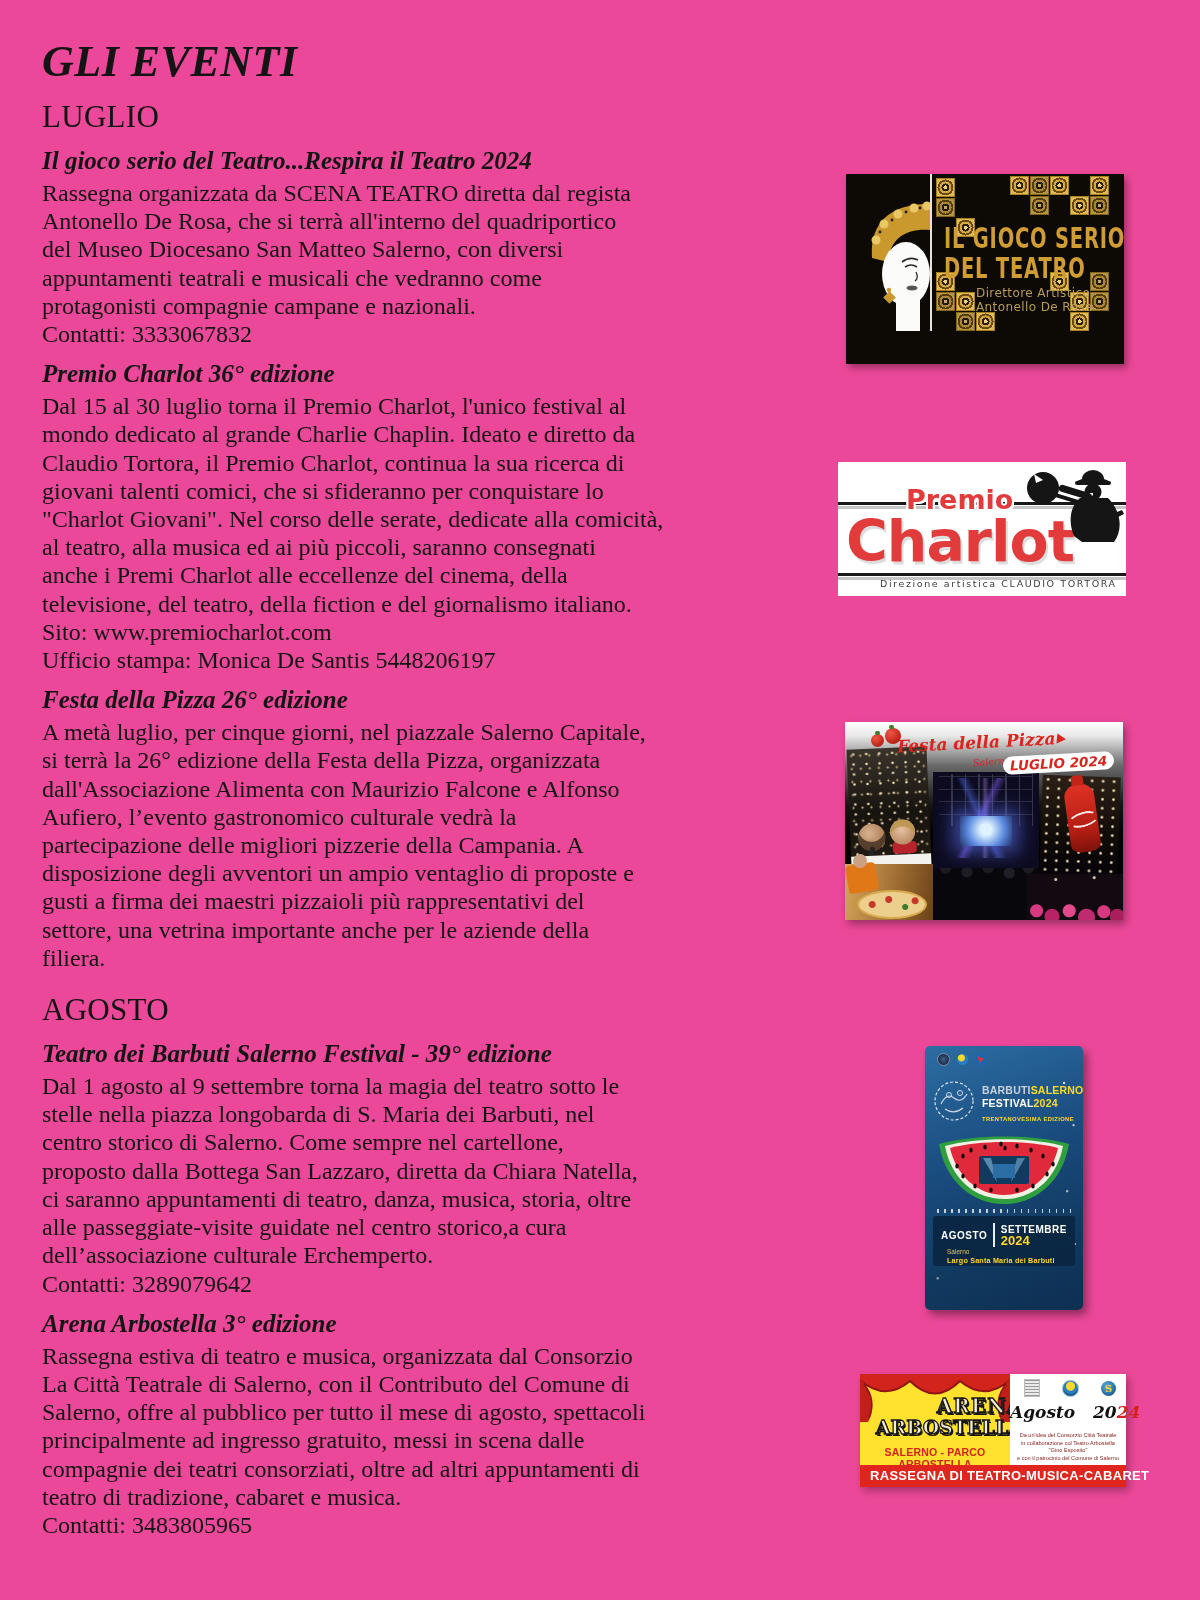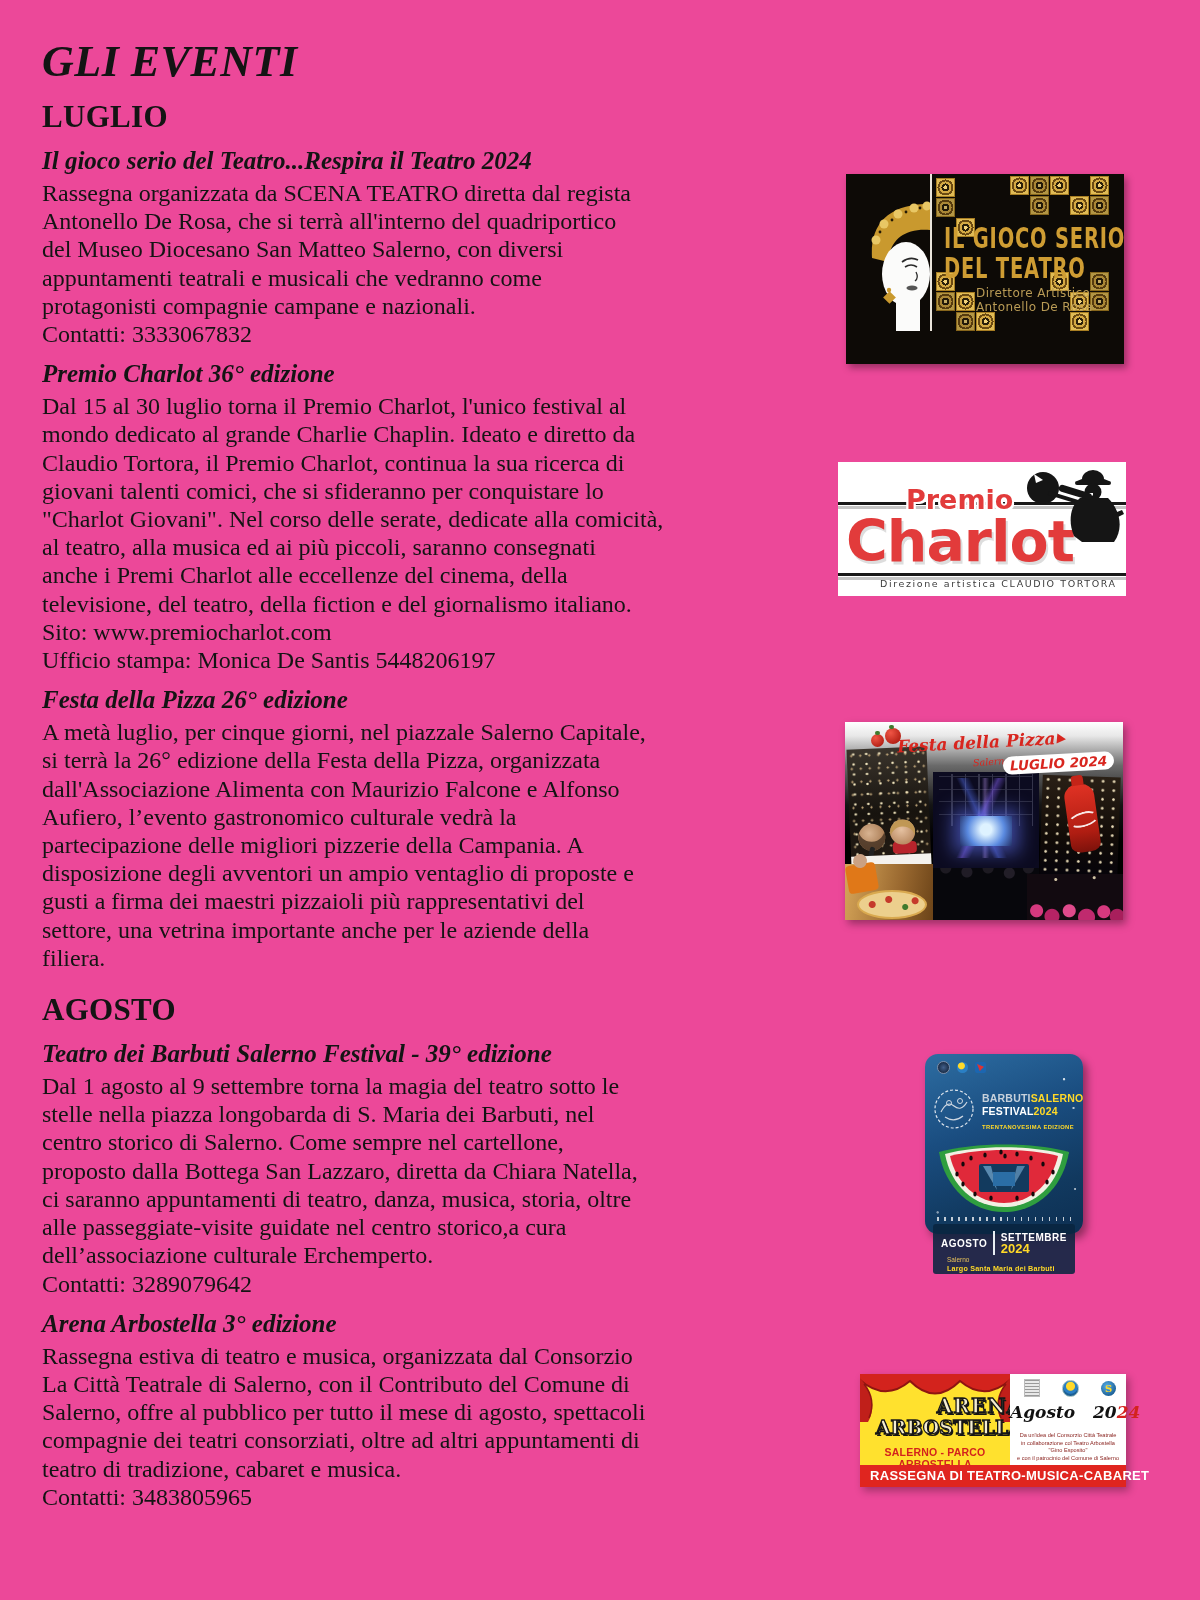--- a/index.html
+++ b/index.html
@@ -1,20 +1,20 @@
 <!DOCTYPE html>
 <html><head>
 <meta charset="utf-8">
 <style>
   html,body{margin:0;padding:0;background:#fff;}
   .page{position:relative;width:1200px;height:1600px;background:#ec4899;overflow:hidden;
         font-family:"Liberation Serif",serif;color:#141414;}
   .text-col{position:absolute;left:42px;top:36px;width:800px;}
   h1.page-title{font-size:44px;font-style:italic;font-weight:bold;margin:0 0 12px 0;letter-spacing:.5px;}
-  h2.month{font-size:31px;font-weight:bold;margin:0 0 4px 0;letter-spacing:.3px;}
+  h2.month{font-size:31px;font-weight:normal;margin:0 0 4px 0;letter-spacing:.3px;}
   h2.month.agosto{margin-top:20px;}
   article.event{margin:0;}
   h3.event-title{font-size:25px;font-weight:bold;font-style:italic;margin:12px 0 4px 0;}
   .event-body .line{font-size:24px;line-height:28.2px;white-space:nowrap;}
   figure{margin:0;padding:0;}
 
   
   .poster-gioco{position:absolute;left:846px;top:174px;width:278px;height:190px;
     background:#0d0a06;box-shadow:3px 4px 7px rgba(0,0,0,.35);}
   .gs-left{position:absolute;left:0;top:0;width:84px;height:157px;}
@@ -113,29 +113,29 @@
   .pz-salerno{position:absolute;left:102px;top:30px;color:#d8261f;font-family:"DejaVu Serif",serif;
     font-style:italic;font-size:9.5px;transform:rotate(-4deg);}
   .pz-date{position:absolute;left:132px;top:28px;background:#fff;color:#d8261f;font-family:"DejaVu Sans",sans-serif;
     font-style:italic;font-weight:bold;font-size:13.5px;padding:1px 7px;border-radius:9px;transform:rotate(-3deg);white-space:nowrap;}
   .pz-tomato{position:absolute;width:13px;height:13px;border-radius:50%;background:radial-gradient(circle at 35% 30%,#f05545,#b01d12 80%);}
   .pz-tomato::before{content:"";position:absolute;left:4px;top:-3px;width:5px;height:4px;background:#3f7a2c;border-radius:2px;}
   .pz-tomato.t1{left:0;top:8px;}
   .pz-tomato.t2{left:14px;top:2px;width:16px;height:16px;}
 
   
-  .poster-barbuti{position:absolute;left:925px;top:1046px;width:158px;height:180px;border-radius:13px;
+  .poster-barbuti{position:absolute;left:925px;top:1046px;width:158px;height:264px;border-radius:5px;
     background:linear-gradient(160deg,#2d6da2 0%,#1a4d80 40%,#11395f 75%,#0d2f52 100%);
     background-image:radial-gradient(circle at 88% 14%,rgba(255,255,255,.8) 0 .8px,transparent 1.6px),
       radial-gradient(circle at 94% 30%,rgba(255,255,255,.7) 0 .7px,transparent 1.5px),
       radial-gradient(circle at 90% 55%,rgba(255,255,255,.6) 0 .8px,transparent 1.6px),
       radial-gradient(circle at 95% 75%,rgba(255,255,255,.6) 0 .7px,transparent 1.5px),
       radial-gradient(circle at 8% 88%,rgba(255,255,255,.5) 0 .8px,transparent 1.6px),
       linear-gradient(160deg,#2d6da2 0%,#1a4d80 40%,#11395f 75%,#0d2f52 100%);
-    box-shadow:4px 5px 9px rgba(0,0,0,.4);margin-top:8px;}
+    box-shadow:4px 5px 9px rgba(0,0,0,.4);}
   .bb-logos{position:absolute;left:12px;top:7px;display:flex;gap:7px;align-items:center;}
   .bb-lg{width:11px;height:11px;border-radius:50%;}
   .bb-lg.l1{background:radial-gradient(circle,#43608a,#15263e 80%);border:1px solid #7d8da6;}
   .bb-lg.l2{background:radial-gradient(circle at 40% 35%,#ffd928 0 3px,#2a7fc4 4px);}
   .bb-lg.l3{border-radius:2px;background:#1c66b0;position:relative;}
   .bb-lg.l3::before{content:"";position:absolute;left:2px;top:2px;width:7px;height:7px;background:#d33;clip-path:polygon(0 0,100% 40%,40% 100%);}
   .bb-emblem{position:absolute;left:6px;top:32px;width:46px;height:46px;}
   .bb-title{position:absolute;left:57px;top:38px;font-family:"Liberation Sans",sans-serif;font-weight:bold;
     font-size:10.5px;letter-spacing:.2px;line-height:13px;white-space:nowrap;}
   .bb-t-grey{color:#c8d2dc;}
@@ -253,20 +253,21 @@
           <div class="line">Contatti: 3289079642</div>
         </div>
     </article>
 
     <article class="event">
       <h3 class="event-title">Arena Arbostella 3° edizione</h3>
       <div class="event-body">
           <div class="line">Rassegna estiva di teatro e musica, organizzata dal Consorzio</div>
           <div class="line">La Città Teatrale di Salerno, con il Contributo del Comune di</div>
           <div class="line">Salerno, offre al pubblico per tutto il mese di agosto, spettacoli</div>
+          <div class="line">principalmente ad ingresso gratuito, messi in scena dalle</div>
           <div class="line">compagnie dei teatri consorziati, oltre ad altri appuntamenti di</div>
           <div class="line">teatro di tradizione, cabaret e musica.</div>
           <div class="line">Contatti: 3483805965</div>
         </div>
     </article>
   </div>
 
   <figure class="poster-gioco">
     <div class="gs-left">
       <svg width="84" height="157" viewBox="0 0 84 157">

